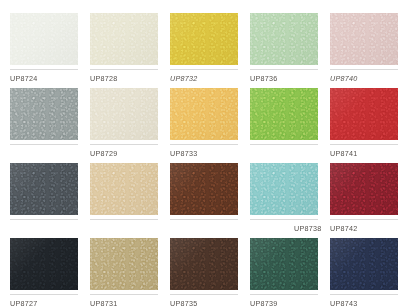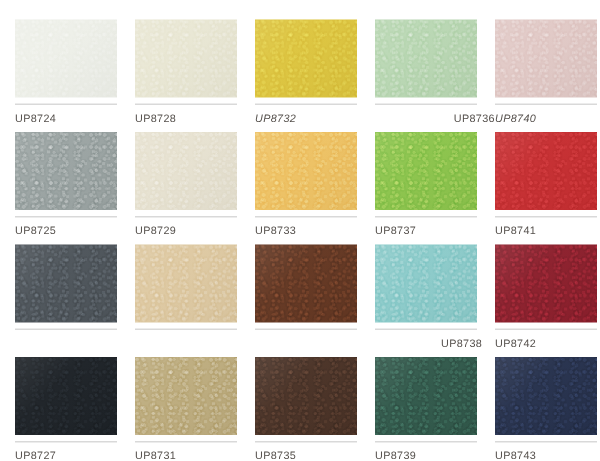--- a/index.html
+++ b/index.html
@@ -122,37 +122,36 @@
         </div>
         <div class="swatch-divider" style="background: rgb(217, 217, 217);"></div>
         <div class="swatch-label" style="color: rgb(85, 80, 76); font-style: italic;">UP8732</div>
       </div>
       <div class="swatch-cell">
         <div class="swatch-chip" style="background-color: rgb(185, 215, 179);">
           <div class="grain"></div>
           <div class="sheen"></div>
         </div>
         <div class="swatch-divider" style="background: rgb(217, 217, 217);"></div>
-        <div class="swatch-label" style="color: rgb(85, 80, 76); text-align: right;">UP8736</div>
+        <div class="swatch-label" style="color: rgb(85, 80, 76);">UP8736</div>
       </div>
       <div class="swatch-cell">
         <div class="swatch-chip" style="background-color: rgb(225, 201, 198);">
           <div class="grain"></div>
           <div class="sheen"></div>
         </div>
         <div class="swatch-divider" style="background: rgb(217, 217, 217);"></div>
         <div class="swatch-label" style="color: rgb(85, 80, 76); font-style: italic;">UP8740</div>
       </div>
       <div class="swatch-cell">
         <div class="swatch-chip" style="background-color: rgb(155, 164, 163);">
           <div class="grain"></div>
           <div class="sheen"></div>
         </div>
         <div class="swatch-divider" style="background: rgb(217, 217, 217);"></div>
-        <div class="swatch-label" style="color: rgb(85, 80, 76);">UP8725</div>
       </div>
       <div class="swatch-cell">
         <div class="swatch-chip" style="background-color: rgb(231, 226, 209);">
           <div class="grain"></div>
           <div class="sheen"></div>
         </div>
         <div class="swatch-divider" style="background: rgb(217, 217, 217);"></div>
         <div class="swatch-label" style="color: rgb(85, 80, 76);">UP8729</div>
       </div>
       <div class="swatch-cell">
@@ -162,21 +161,20 @@
         </div>
         <div class="swatch-divider" style="background: rgb(217, 217, 217);"></div>
         <div class="swatch-label" style="color: rgb(85, 80, 76);">UP8733</div>
       </div>
       <div class="swatch-cell">
         <div class="swatch-chip" style="background-color: rgb(140, 196, 76);">
           <div class="grain"></div>
           <div class="sheen"></div>
         </div>
         <div class="swatch-divider" style="background: rgb(217, 217, 217);"></div>
-        <div class="swatch-label" style="color: rgb(85, 80, 76);">UP8737</div>
       </div>
       <div class="swatch-cell">
         <div class="swatch-chip" style="background-color: rgb(198, 46, 49);">
           <div class="grain"></div>
           <div class="sheen"></div>
         </div>
         <div class="swatch-divider" style="background: rgb(217, 217, 217);"></div>
         <div class="swatch-label" style="color: rgb(85, 80, 76);">UP8741</div>
       </div>
       <div class="swatch-cell">

